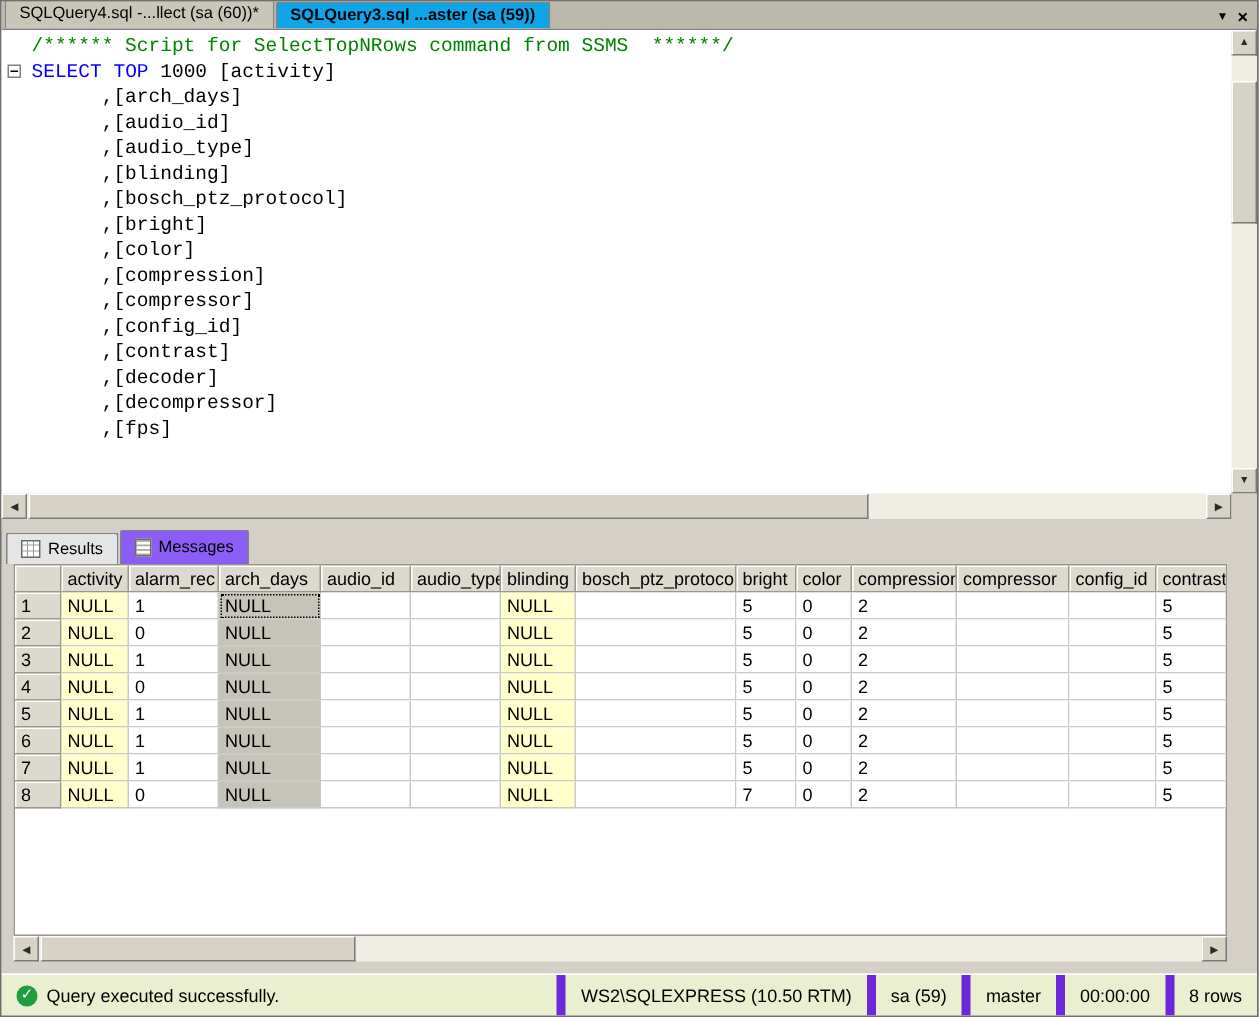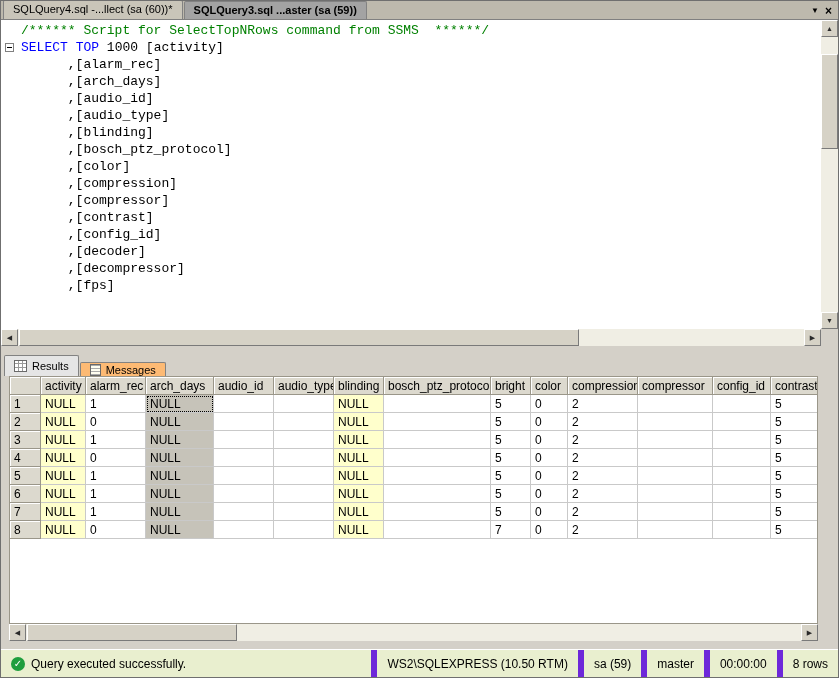--- a/index.html
+++ b/index.html
@@ -19,21 +19,21 @@
     display:flex; align-items:flex-end;
     padding-left:2px; flex:0 0 auto;
   }
   .tab {
     font-size:11px; padding:2px 9px 2px 9px; height:19px;
     background:#c9c5b9; color:#000;
     border:1px solid #828282; border-bottom:none;
     margin-right:1px; white-space:nowrap; overflow:hidden;
     border-top-left-radius:2px; border-top-right-radius:2px;
   }
-  .tab.active { background:#a3a3a3; font-weight:bold; height:18px; }
+  .tab.active { background:#0ea5e9; font-weight:bold; height:18px; }
   .tab-controls { margin-left:auto; display:flex; align-items:center; gap:6px; padding:0 6px 2px 0; }
   .tsbtn { font-size:8px; color:#000; cursor:default; line-height:10px; }
   .tsbtn.close { font-size:12px; font-weight:bold; line-height:12px; }
 
   
   .editor { position:relative; height:327px; background:#fff; flex:0 0 auto; border-top:1px solid #808080; }
   .code-area {
     position:absolute; top:0; left:0; right:17px; bottom:17px;
     overflow:hidden; background:#fff;
     padding:2px 0 0 20px;
@@ -78,22 +78,22 @@
   .ed-hthumb { width:560px; }
   .corner { position:absolute; right:0; bottom:0; width:17px; height:17px; background:#d4d0c8; }
 
   
   .splitter { height:8px; background:#d4d0c8; flex:0 0 auto; }
 
   
   .rtabs { height:22px; display:flex; align-items:flex-end; padding-left:3px; flex:0 0 auto; }
   .rtab {
     display:flex; align-items:center; gap:5px;
-    font-size:11px; padding:2px 9px; height:14px;
-    background:#fdba74; border:1px solid #828282; border-bottom:none;
+    font-size:11px; padding:2px 9px; height:23px;
+    background:#8b5cf6; border:1px solid #828282; border-bottom:none;
     margin-right:1px;
     border-top-left-radius:2px; border-top-right-radius:2px;
   }
   .rtab.active { background:#e5e5e5; height:21px; }
   .icon-grid {
     width:13px; height:12px; background:#fff; border:1px solid #6a6a6a;
     background-image:
       linear-gradient(#9a9a9a 1px, transparent 1px),
       linear-gradient(90deg, #9a9a9a 1px, transparent 1px);
     background-size:4px 4px; background-position:-1px 2px;
@@ -162,31 +162,31 @@
     <div class="tab-controls">
       <span class="tsbtn">▼</span>
       <span class="tsbtn close">×</span>
     </div>
   </div>
 
   <div class="editor">
     <div class="code-area">
         <div class="line"><span class="tok-comment">/****** Script for SelectTopNRows command from SSMS  ******/</span></div>
         <div class="line"><span class="tok-keyword">SELECT</span><span class="tok-plain"> </span><span class="tok-keyword">TOP</span><span class="tok-plain"> 1000 [activity]</span></div>
-        <div class="line"><span class="tok-plain">      ,[alarm_rec]</span></div>
         <div class="line"><span class="tok-plain">      ,[arch_days]</span></div>
         <div class="line"><span class="tok-plain">      ,[audio_id]</span></div>
         <div class="line"><span class="tok-plain">      ,[audio_type]</span></div>
         <div class="line"><span class="tok-plain">      ,[blinding]</span></div>
         <div class="line"><span class="tok-plain">      ,[bosch_ptz_protocol]</span></div>
+        <div class="line"><span class="tok-plain">      ,[bright]</span></div>
         <div class="line"><span class="tok-plain">      ,[color]</span></div>
         <div class="line"><span class="tok-plain">      ,[compression]</span></div>
         <div class="line"><span class="tok-plain">      ,[compressor]</span></div>
+        <div class="line"><span class="tok-plain">      ,[config_id]</span></div>
         <div class="line"><span class="tok-plain">      ,[contrast]</span></div>
-        <div class="line"><span class="tok-plain">      ,[config_id]</span></div>
         <div class="line"><span class="tok-plain">      ,[decoder]</span></div>
         <div class="line"><span class="tok-plain">      ,[decompressor]</span></div>
         <div class="line"><span class="tok-plain">      ,[fps]</span></div>
         <div class="line"></div>
       </div>
     <div class="collapse-box"></div>
     <div class="sb-v sb-track">
       <div class="sb-btn up">▲</div>
       <div class="sb-thumb"></div>
       <div class="sb-btn down">▼</div>

